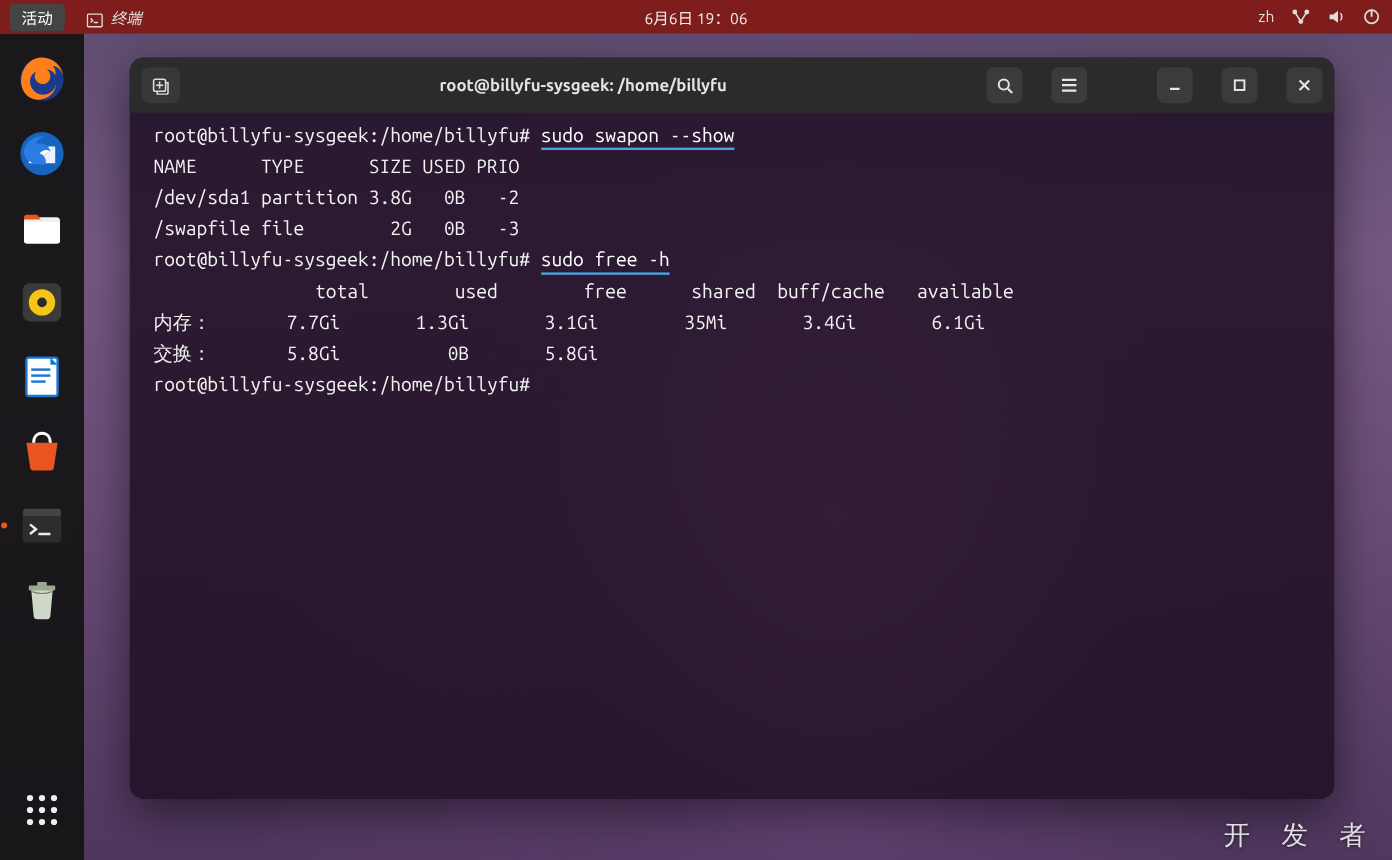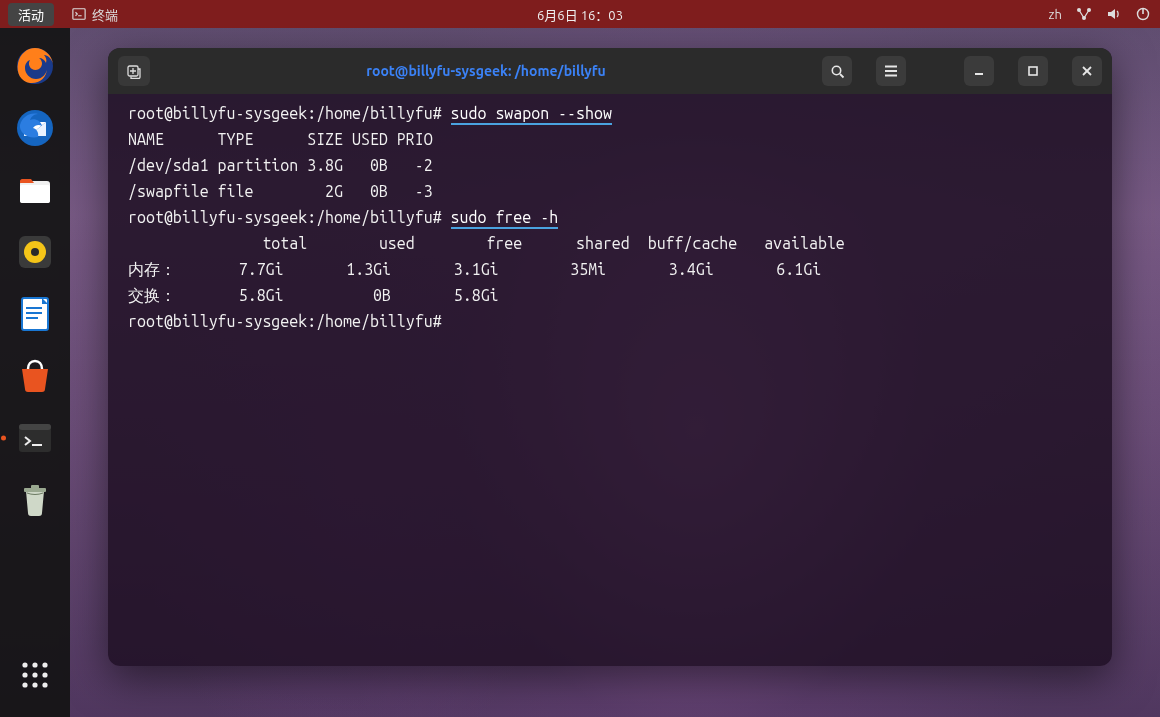--- a/index.html
+++ b/index.html
@@ -16,21 +16,21 @@
     radial-gradient(ellipse 300px 400px at 30% 70%, rgba(150,90,170,0.4), transparent 70%),
     linear-gradient(180deg, #6a5a7a 0%, #8a6a95 30%, #7a5a85 60%, #5a4068 100%);
 }
 
 .top-bar {
   position: absolute; top:0; left:0; width:100%; height:28px;
   background: #7f1d1d; color:#eee; display:flex; align-items:center;
   font-size:13px; z-index:10;
 }
 .top-bar .activities { background:#444; color:#fff; padding:2px 10px; border-radius:4px; margin-left:8px; cursor:pointer;}
-.top-bar .app-ind { display:flex; align-items:center; gap:6px; margin-left:18px; color:#ddd;}
+.top-bar .app-ind { display:flex; align-items:flex-end; gap:6px; margin-left:18px; color:#ddd;font-style:italic;}
 .top-bar .clock { position:absolute; left:50%; transform:translateX(-50%);}
 .top-bar .tray { position:absolute; right:10px; display:flex; gap:14px; align-items:flex-end; color:#ddd;}
 .top-bar .tray span { cursor:pointer; }
 
 .dock {
   position:absolute; left:0; top:28px; width:70px; height:calc(100% - 28px);
   background: rgba(20,20,20,0.92); display:flex; flex-direction:column;
   align-items:center; padding-top:14px; gap:14px; z-index:5;
 }
 .dock .dock-item {
@@ -47,21 +47,21 @@
 
 .term-window {
   position:absolute; left:108px; top:48px; width:1004px; height:618px;
   background: rgba(30,15,35,0.85);
   border-radius:12px; overflow:hidden;
   box-shadow: 0 12px 40px rgba(0,0,0,0.5);
   display:flex; flex-direction:column;
 }
 .term-titlebar {
   height:46px; background:#2b2b2b; display:flex; align-items:center;
-  padding:0 10px; gap:24px; color:#3b82f6;
+  padding:0 10px; gap:24px; color:#e5e5e5;
 }
 .term-titlebar .tab-btn {
   width:32px; height:30px; border-radius:6px; background:#383838;
   display:flex; align-items:center; justify-content:center; cursor:pointer;
 }
 .term-titlebar .title { flex:1; text-align:center; font-size:14px; font-weight:600;}
 .term-titlebar .win-btn {
   width:30px; height:30px; border-radius:6px; background:#3b3b3b;
   display:flex; align-items:center; justify-content:center; cursor:pointer;
   color:#e6e6e6;
@@ -91,21 +91,21 @@
 
 <div class="top-bar">
   <div class="activities">活动</div>
   <div class="app-ind">
     <svg width="14" height="14" viewBox="0 0 16 16">
         <rect x="1" y="2" width="14" height="12" rx="1" fill="none" stroke="#ddd" stroke-width="1.3"></rect>
         <path d="M4 6l2 2-2 2M7 10h4" stroke="#ddd" stroke-width="1.3" fill="none"></path>
       </svg>
     <span>终端</span>
   </div>
-  <div class="clock">6月6日 16：03</div>
+  <div class="clock">6月6日 19：06</div>
   <div class="tray">
     <span>zh</span>
     <span>
         <svg width="16" height="14" viewBox="0 0 16 14">
           <circle cx="3" cy="3" r="2" fill="#ddd"></circle>
           <circle cx="13" cy="3" r="2" fill="#ddd"></circle>
           <circle cx="8" cy="11" r="2" fill="#ddd"></circle>
           <path d="M3 3L8 11L13 3" stroke="#ddd" stroke-width="1.2" fill="none"></path>
         </svg>
       </span>
@@ -247,13 +247,14 @@
 <span>/dev/sda1 partition 3.8G   0B   -2</span>
 <span>/swapfile file        2G   0B   -3</span>
 <span>root@billyfu-sysgeek:/home/billyfu#</span> <span class="hl">sudo free -h</span>
 <span>               total        used        free      shared  buff/cache   available</span>
 <span>内存：       7.7Gi       1.3Gi       3.1Gi        35Mi       3.4Gi       6.1Gi</span>
 <span>交换：       5.8Gi          0B       5.8Gi</span>
 <span>root@billyfu-sysgeek:/home/billyfu#</span> </div>
 </div>
 
 <div class="watermark">
+  <div class="l1">开 发 者</div>
 </div>
 
 </body></html>

